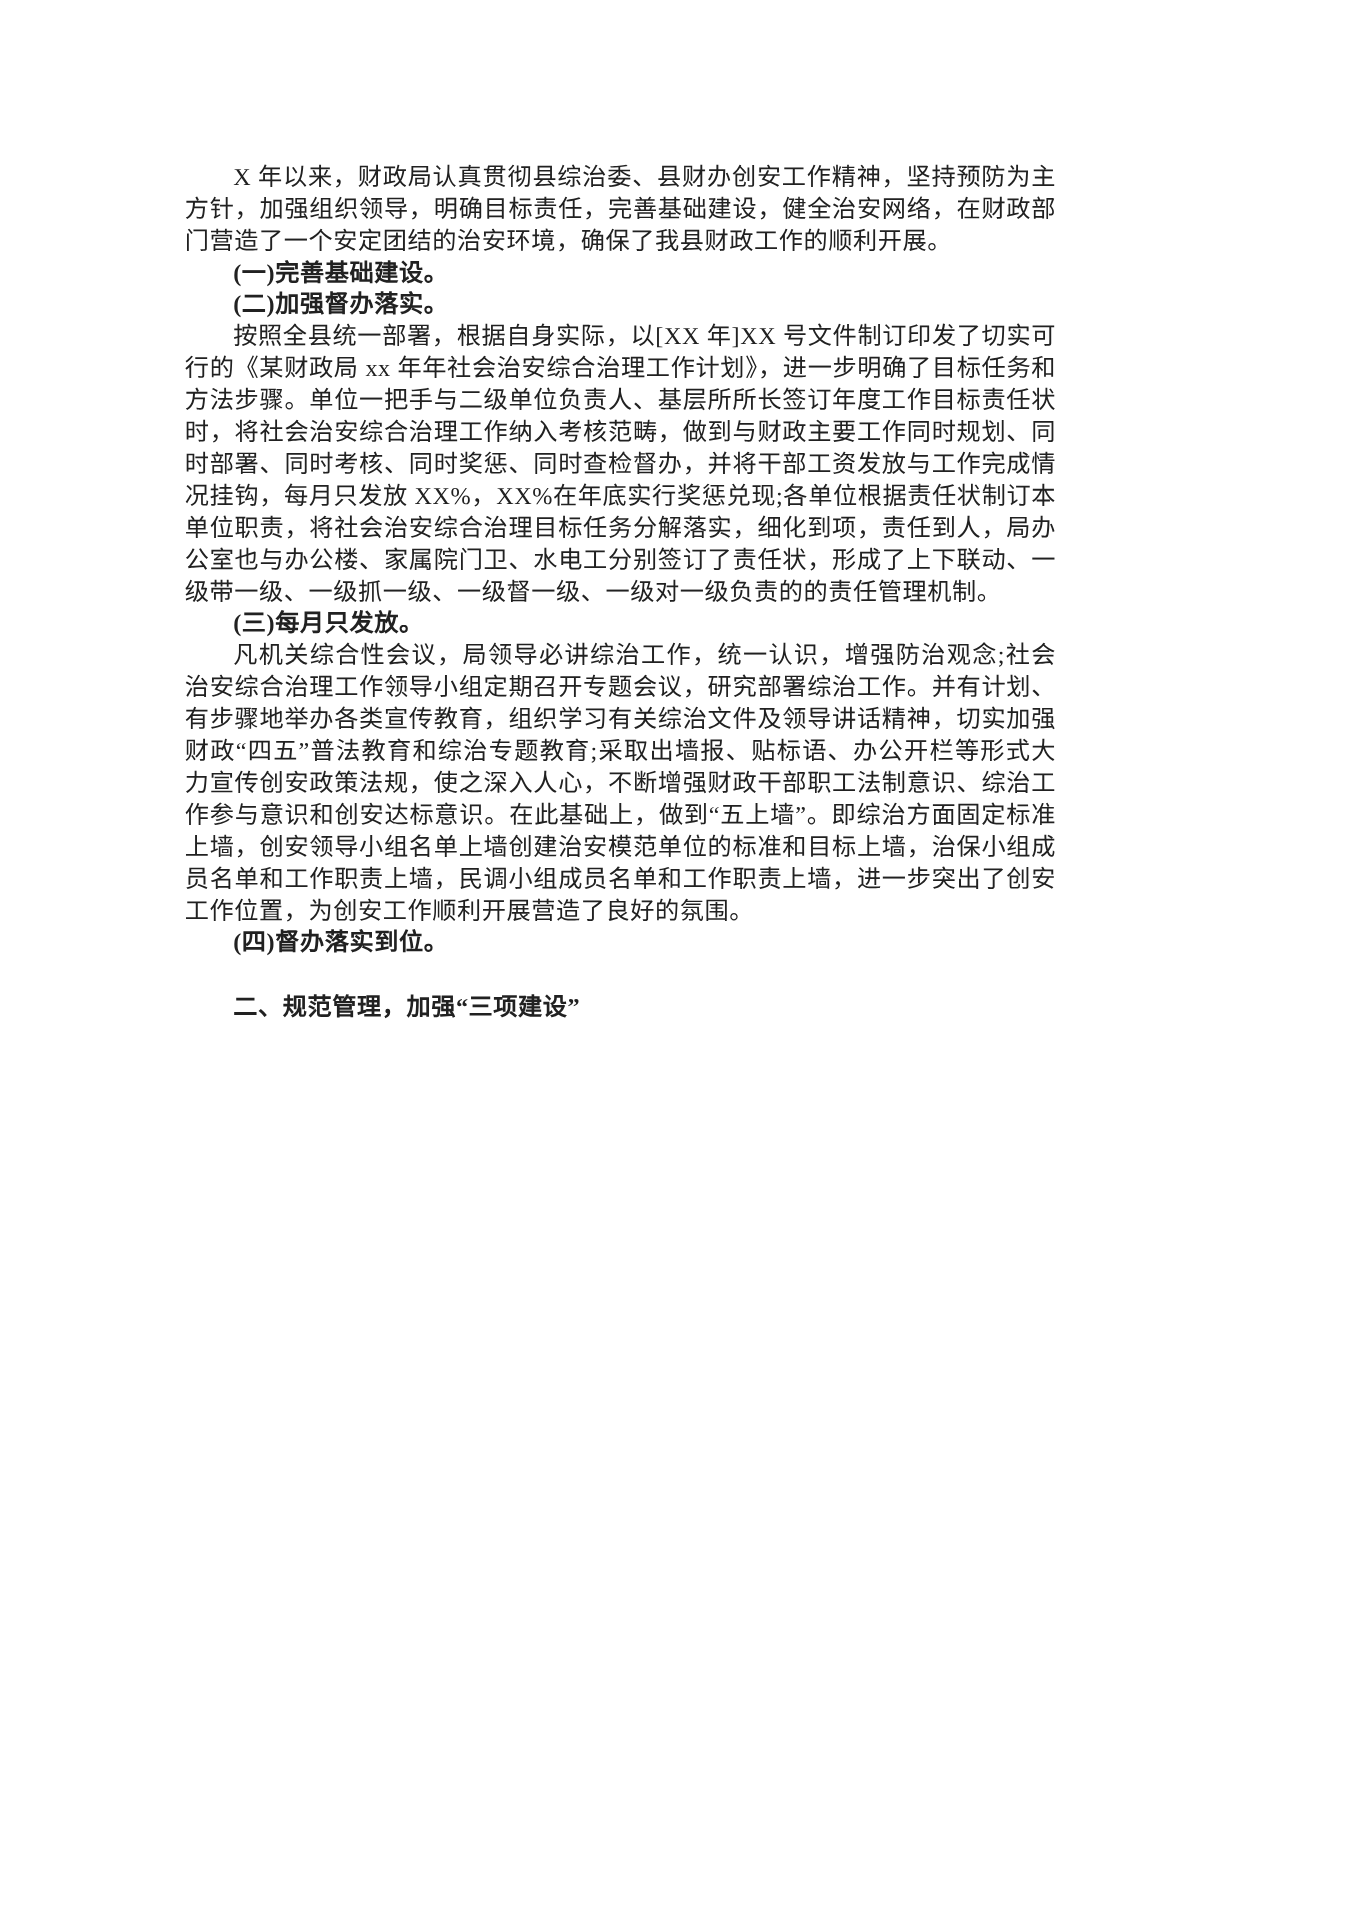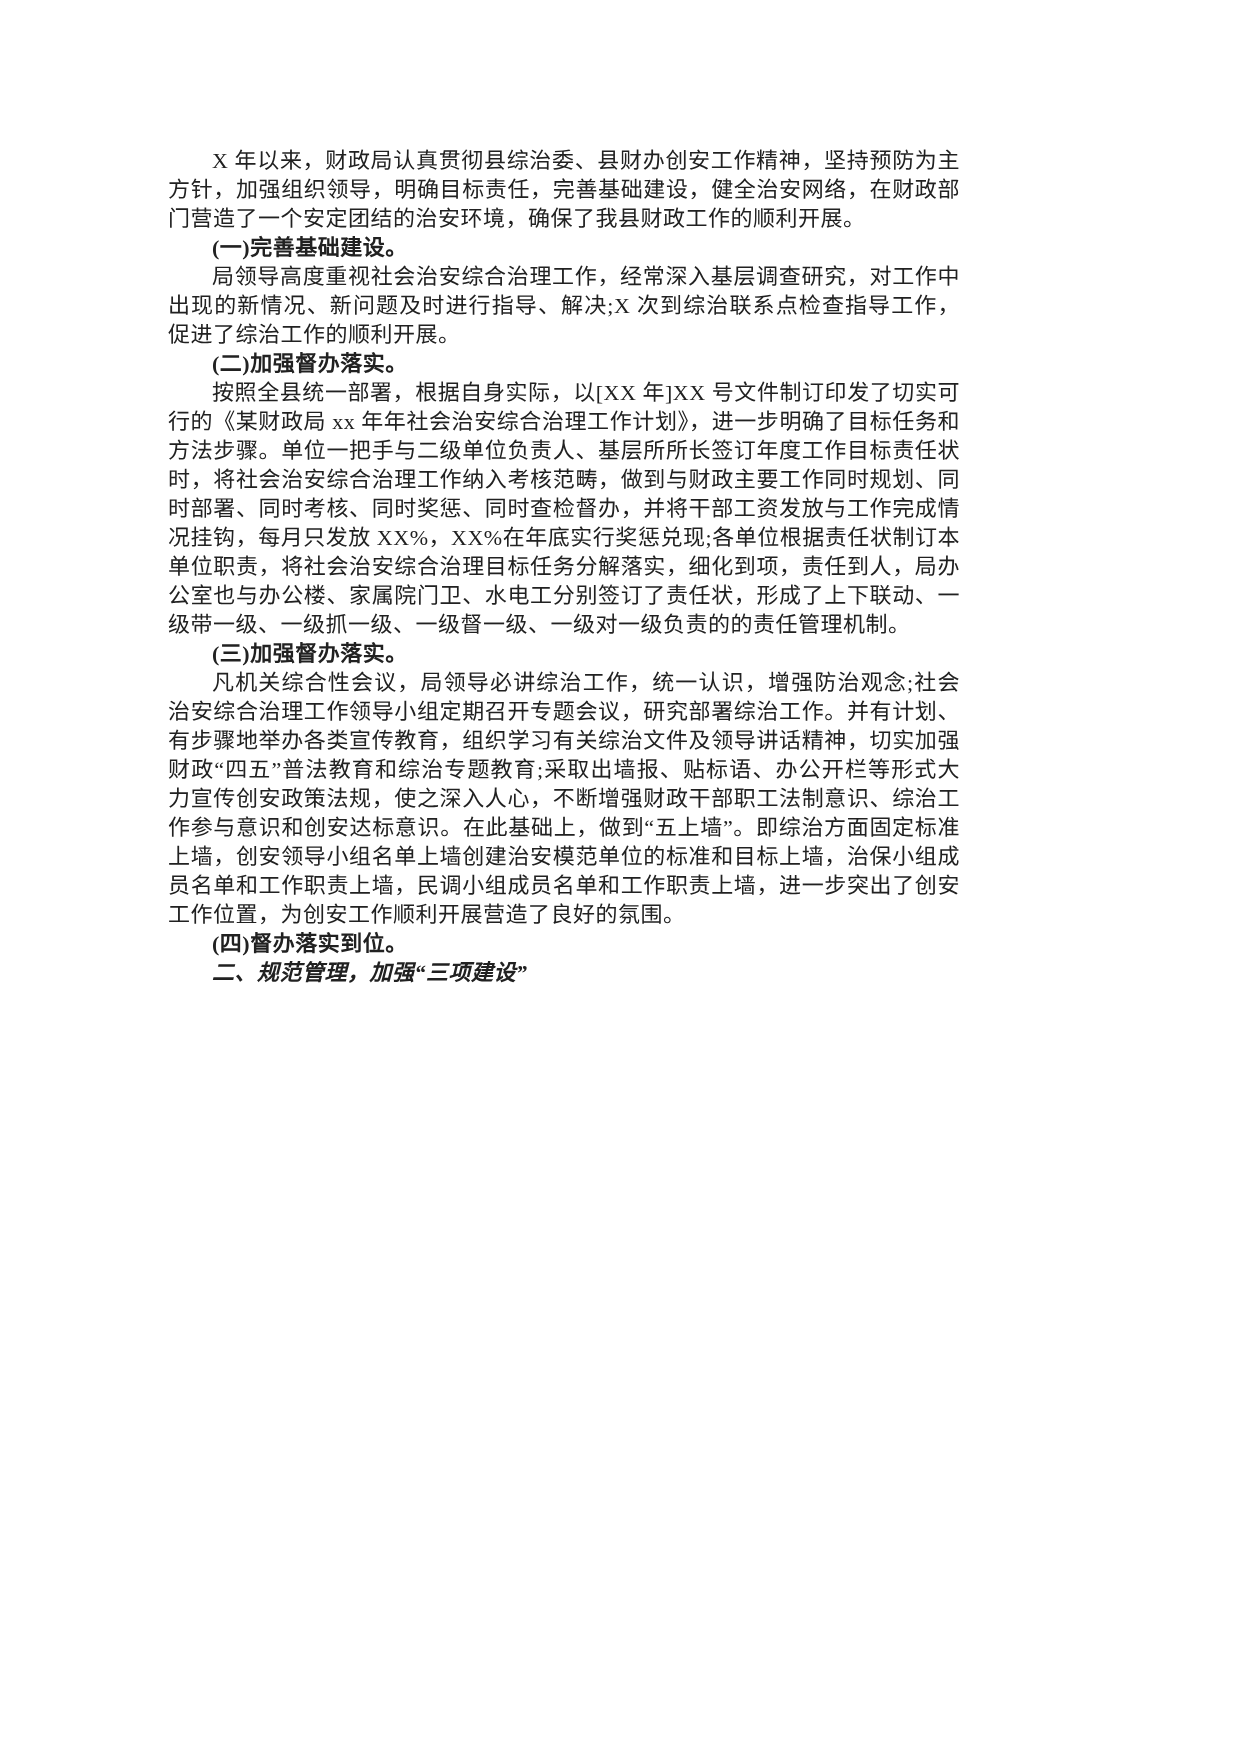--- a/index.html
+++ b/index.html
@@ -37,32 +37,31 @@
     padding: 0;
     text-indent: 2em;
   }
   .doc-body p.heading {
     font-weight: 700;
   }
   .doc-body p.subheading {
     font-weight: 700;
   }
   .doc-body p.spaced {
-    font-style: italic;
+    margin-top: 30px;
   }
 </style>
 </head>
 <body>
 
 <div class="page">
   <div class="doc-body">
 
   <p class="body">X 年以来，财政局认真贯彻县综治委、县财办创安工作精神，坚持预防为主方针，加强组织领导，明确目标责任，完善基础建设，健全治安网络，在财政部门营造了一个安定团结的治安环境，确保了我县财政工作的顺利开展。</p>
       <p class="subheading">(一)完善基础建设。</p>
-      <p class="body">局领导高度重视社会治安综合治理工作，经常深入基层调查研究，对工作中出现的新情况、新问题及时进行指导、解决;X 次到综治联系点检查指导工作，促进了综治工作的顺利开展。</p>
       <p class="subheading">(二)加强督办落实。</p>
       <p class="body">按照全县统一部署，根据自身实际，以[XX 年]XX 号文件制订印发了切实可行的《某财政局 xx 年年社会治安综合治理工作计划》，进一步明确了目标任务和方法步骤。单位一把手与二级单位负责人、基层所所长签订年度工作目标责任状时，将社会治安综合治理工作纳入考核范畴，做到与财政主要工作同时规划、同时部署、同时考核、同时奖惩、同时查检督办，并将干部工资发放与工作完成情况挂钩，每月只发放 XX%，XX%在年底实行奖惩兑现;各单位根据责任状制订本单位职责，将社会治安综合治理目标任务分解落实，细化到项，责任到人，局办公室也与办公楼、家属院门卫、水电工分别签订了责任状，形成了上下联动、一级带一级、一级抓一级、一级督一级、一级对一级负责的的责任管理机制。</p>
-      <p class="subheading">(三)加强督办落实。</p>
+      <p class="subheading">(三)每月只发放。</p>
       <p class="body">凡机关综合性会议，局领导必讲综治工作，统一认识，增强防治观念;社会治安综合治理工作领导小组定期召开专题会议，研究部署综治工作。并有计划、有步骤地举办各类宣传教育，组织学习有关综治文件及领导讲话精神，切实加强财政“四五”普法教育和综治专题教育;采取出墙报、贴标语、办公开栏等形式大力宣传创安政策法规，使之深入人心，不断增强财政干部职工法制意识、综治工作参与意识和创安达标意识。在此基础上，做到“五上墙”。即综治方面固定标准上墙，创安领导小组名单上墙创建治安模范单位的标准和目标上墙，治保小组成员名单和工作职责上墙，民调小组成员名单和工作职责上墙，进一步突出了创安工作位置，为创安工作顺利开展营造了良好的氛围。</p>
       <p class="subheading">(四)督办落实到位。</p>
       <p class="heading spaced">二、规范管理，加强“三项建设”</p>
     </div>
 </div>
 
 </body></html>

